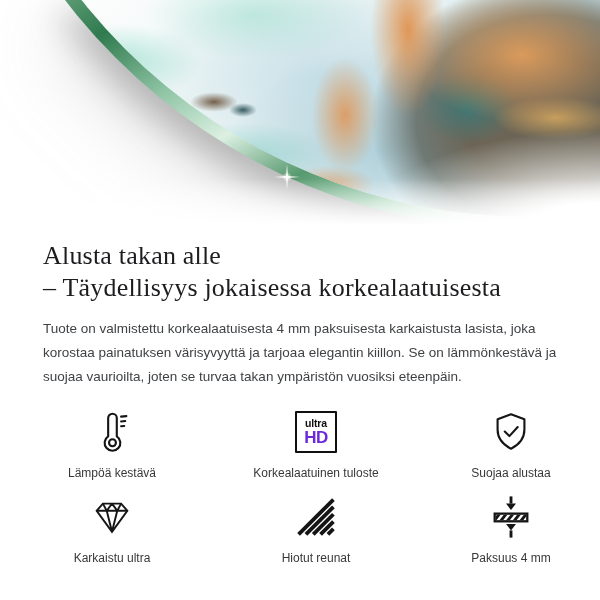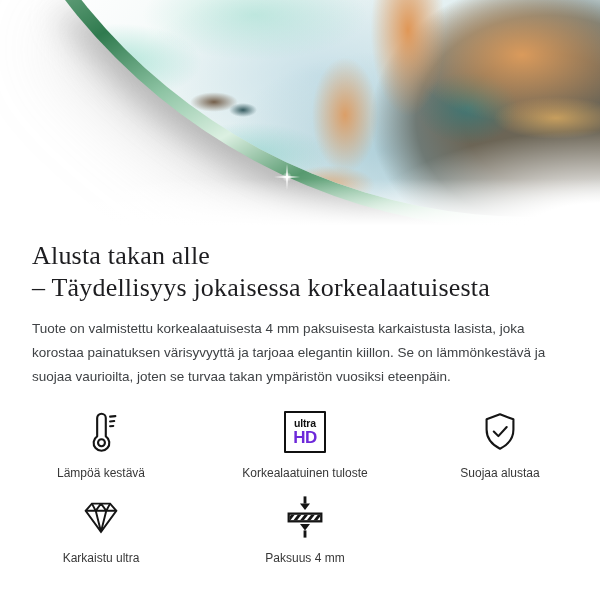--- a/index.html
+++ b/index.html
@@ -35,21 +35,21 @@
   .fade-bottom { position:absolute; left:0; right:0; bottom:-1px; height:54px;
     background: linear-gradient(to bottom, rgba(255,255,255,0), #fff 86%); }
   .sparkle { position:absolute; left:274px; top:164px; width:26px; height:26px; z-index:5; }
   .sparkle::before, .sparkle::after { content:""; position:absolute; left:12px; top:0; width:2px; height:26px;
     background: linear-gradient(to bottom, rgba(255,255,255,0), #fff 50%, rgba(255,255,255,0)); }
   .sparkle::after { transform: rotate(90deg); }
   .sparkle .dot { position:absolute; left:8px; top:8px; width:10px; height:10px; border-radius:50%;
     background: radial-gradient(circle, rgba(255,255,255,.95), rgba(255,255,255,0) 70%); }
 
   
-  .content { padding: 8px 36px 0 32px; }
+  .content { padding: 8px 36px 0 43px; }
   .heading { font-family:"Liberation Serif","DejaVu Serif",serif; font-weight:400;
     font-size:26px; line-height:32px; color:#1d1d20; letter-spacing:.2px; }
   .heading span { display:block; }
   .body-text { margin-top:13px; width:532px; font-size:13.5px; line-height:24px; color:#3f4245; }
 
   
   .features { margin:18px 30px 0 30px; display:grid; grid-template-columns:150px 258px 132px; row-gap:12px; }
   .feature { display:flex; flex-direction:column; align-items:center; }
   .icon-box { height:50px; display:flex; align-items:center; justify-content:center; }
   .feature .label { margin-top:9px; font-size:12px; color:#383838; white-space:nowrap; }
@@ -119,20 +119,32 @@
       <div class="feature">
         <div class="icon-box">
           <svg class="ic" width="46" height="46" viewBox="0 0 48 48" fill="none" stroke="#151515" stroke-width="2">
             <path d="M14.5 10 H33.5 L40 17.5 L24 39.5 L8 17.5 Z"></path>
             <path d="M8 17.5 H40 M14.5 10 L18.5 17.5 M33.5 10 L29.5 17.5 M24 10 L18.5 17.5 M24 10 L29.5 17.5 M18.5 17.5 L24 39.5 M29.5 17.5 L24 39.5"></path>
           </svg>
         </div>
         <span class="label">Karkaistu ultra</span>
       </div>
 
+      <div class="feature">
+        <div class="icon-box">
+          <svg class="ic" width="44" height="44" viewBox="0 0 48 48" stroke="#151515" stroke-width="4.2">
+            <line x1="5" y1="43" x2="43" y2="5"></line>
+            <line x1="13" y1="43" x2="43" y2="13"></line>
+            <line x1="21" y1="43" x2="43" y2="21"></line>
+            <line x1="29" y1="43" x2="43" y2="29"></line>
+            <line x1="37" y1="43" x2="43" y2="37"></line>
+          </svg>
+        </div>
+        <span class="label">Hiotut reunat</span>
+      </div>
 
       <div class="feature">
         <div class="icon-box">
           <svg class="ic" width="46" height="46" viewBox="0 0 48 48">
             <defs>
                 <clipPath id="barclip">
                   <rect x="8.2" y="21.7" width="31.6" height="5.6"></rect>
                 </clipPath>
               </defs>
             <rect x="7" y="20.5" width="34" height="8" fill="none" stroke="#151515" stroke-width="2.4"></rect>

